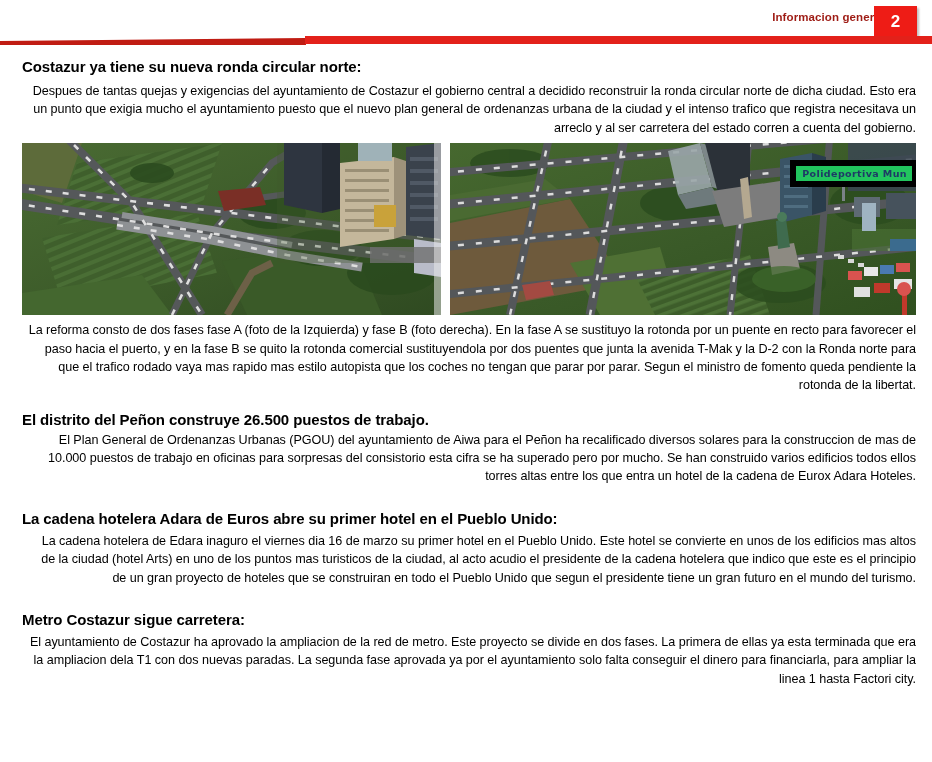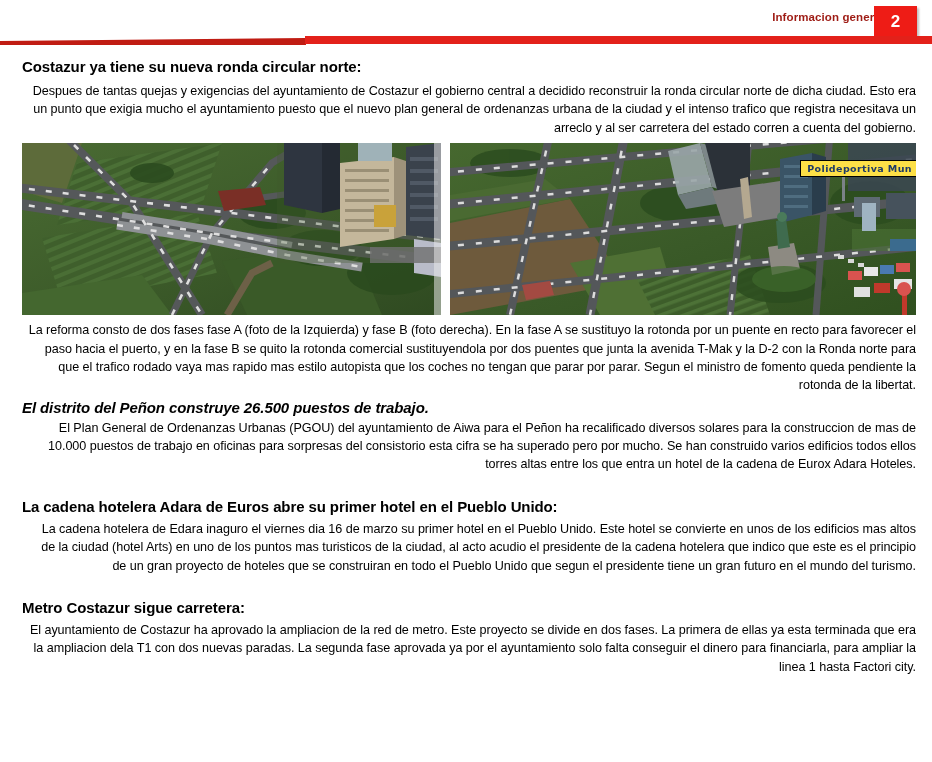--- a/index.html
+++ b/index.html
@@ -88,21 +88,21 @@
     width: 932px;
   }
 
   h2.headline {
     font-size: 15px;
     font-weight: bold;
     margin: 10px 0 6px 0;
     line-height: 1.2;
     letter-spacing: -0.1px;
   }
-  h2.headline.tight { margin-top: 4px; margin-bottom: 2px; font-style: italic; }
+  h2.headline.tight { margin-top: 16px; margin-bottom: 2px; }
   h2.headline.spaced { margin-top: 24px; margin-bottom: 4px; }
 
   p.body {
     font-size: 12.6px;
     line-height: 1.46;
     margin: 0 0 4px 0;
     text-align: right;
     letter-spacing: -0.05px;
   }
   p.body.indent { padding-left: 4px; }
@@ -122,22 +122,22 @@
     background: #2f5322;
   }
   .photo-left  { width: 419px; }
   .photo-right { width: 466px; }
   .photo svg { display: block; }
 
   .game-tooltip {
     position: absolute;
     top: 17px;
     right: -2px;
-    background: #fde047;
-    border: 1px solid #000000;
+    background: #22c55e;
+    border: 6px solid #000000;
     color: #1e3a66;
     font-family: "DejaVu Sans", sans-serif;
     font-size: 9.5px;
     font-weight: bold;
     padding: 2px 5px 2px 6px;
     letter-spacing: 0.4px;
     white-space: nowrap;
   }
 </style>
 </head>

